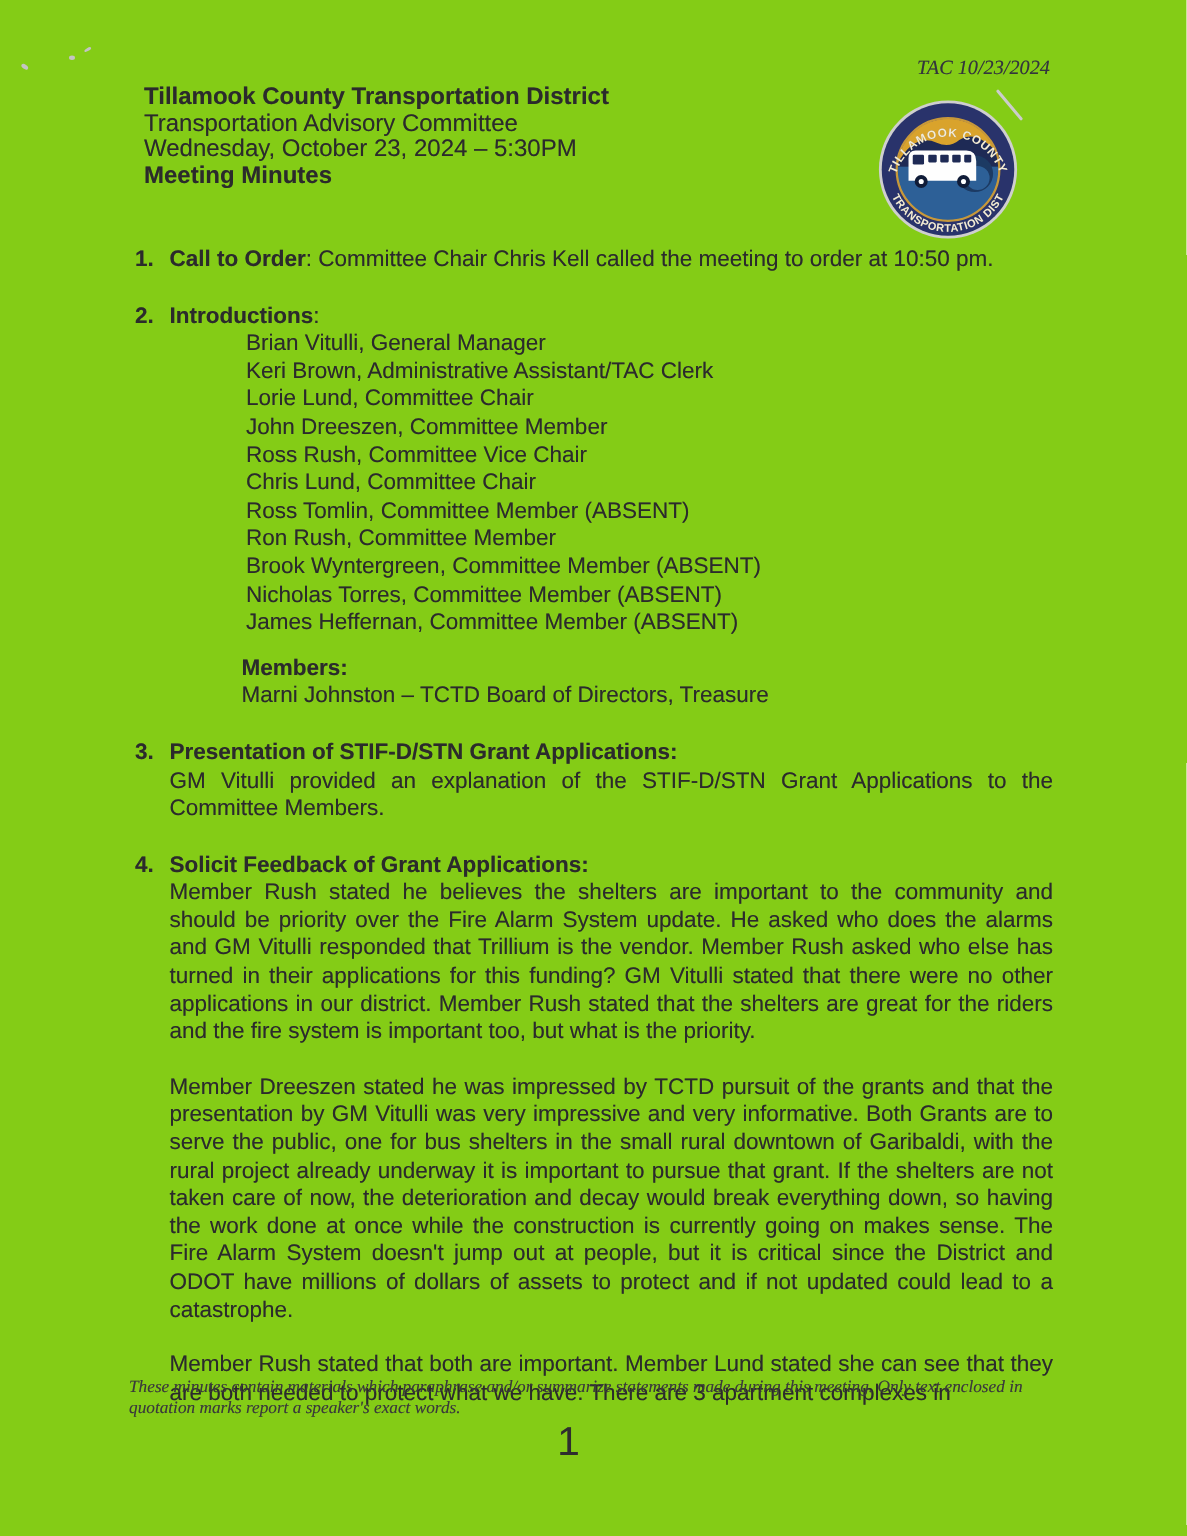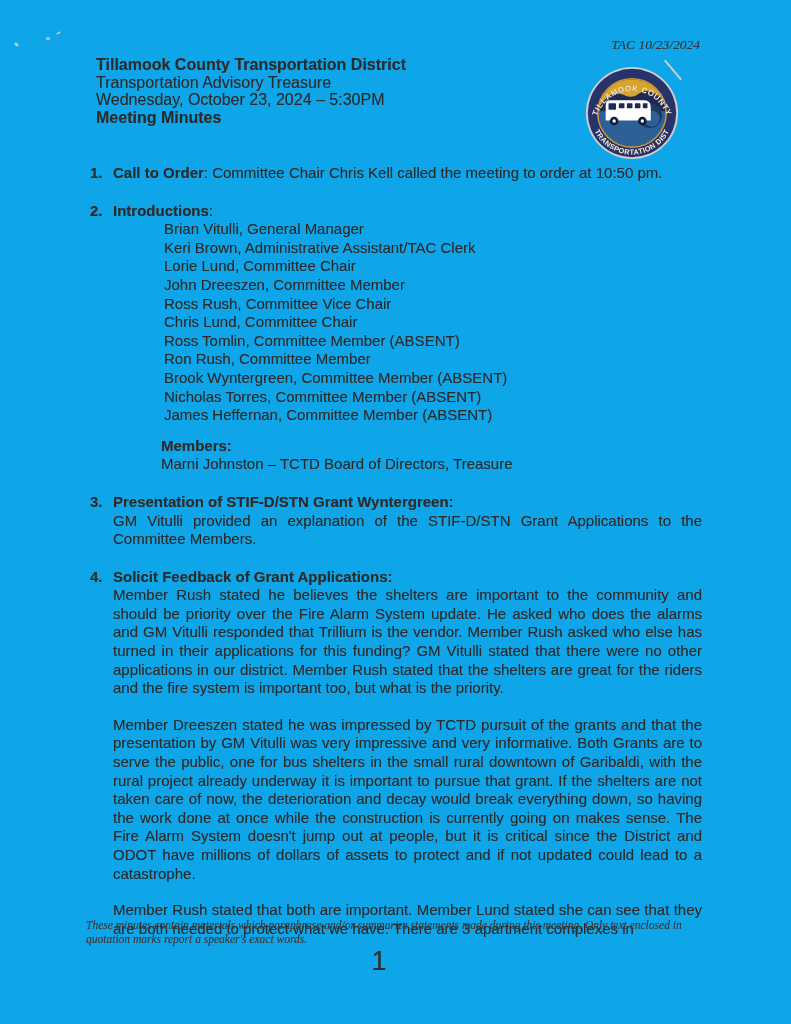--- a/index.html
+++ b/index.html
@@ -1,19 +1,19 @@
 <!DOCTYPE html>
 <html><head>
 <meta charset="utf-8">
 <style>
   * { margin:0; padding:0; box-sizing:border-box; }
   html,body { background:#ffffff; }
   .page {
     position:relative; width:791px; height:1024px;
-    background:#0ea5e9; overflow:hidden;
+    background:#84cc16; overflow:hidden;
     font-family:"Liberation Sans", sans-serif;
     color:#2b2b2b;
     text-shadow:0 0 .4px rgba(70,70,70,.55);
   }
   .bold { font-weight:bold; }
 
   
   .artifact { position:absolute; background:#c4c4c4; border-radius:50%; }
   .a1 { left:14px; top:43px; width:5px; height:3px; transform:rotate(35deg); }
   .a2 { left:46px; top:37px; width:4px; height:3px; }
@@ -60,21 +60,21 @@
 
   <div class="artifact a1"></div>
   <div class="artifact a2"></div>
   <div class="artifact a3"></div>
   <div class="a-line"></div>
 
   <div class="doc-ref">TAC 10/23/2024</div>
 
   <div class="header-block">
     <div class="bold">Tillamook County Transportation District</div>
-    <div>Transportation Advisory Treasure</div>
+    <div>Transportation Advisory Committee</div>
     <div>Wednesday, October 23, 2024 – 5:30PM</div>
     <div class="bold">Meeting Minutes</div>
   </div>
 
   <svg class="logo" viewBox="0 0 100 100">
     <defs>
       <path id="arcTop" d="M 11.8,57.8 A 39,39 0 0 1 88.2,57.8"></path>
       <path id="arcBottom" d="M 6.6,57.5 A 44,44 0 0 0 93.4,57.5"></path>
       <clipPath id="innerClip">
           <circle cx="50" cy="50" r="36"></circle>
@@ -139,21 +139,21 @@
         <div class="guests">
           <div class="bold">Members:</div>
           <div>Marni Johnston – TCTD Board of Directors, Treasure</div>
         </div>
       </div>
     </div>
 
     <div class="section">
       <div class="section-num">3.</div>
       <div class="section-body">
-        <div class="bold">Presentation of STIF-D/STN Grant Wyntergreen:</div>
+        <div class="bold">Presentation of STIF-D/STN Grant Applications:</div>
         <div class="para">GM Vitulli provided an explanation of the STIF-D/STN Grant Applications to the Committee Members.</div>
       </div>
     </div>
 
     <div class="section">
       <div class="section-num">4.</div>
       <div class="section-body">
         <div class="bold">Solicit Feedback of Grant Applications:</div>
         <div class="para">Member Rush stated he believes the shelters are important to the community and should be priority over the Fire Alarm System update. He asked who does the alarms and GM Vitulli responded that Trillium is the vendor. Member Rush asked who else has turned in their applications for this funding? GM Vitulli stated that there were no other applications in our district. Member Rush stated that the shelters are great for the riders and the fire system is important too, but what is the priority.</div>
         <div class="para">Member Dreeszen stated he was impressed by TCTD pursuit of the grants and that the presentation by GM Vitulli was very impressive and very informative. Both Grants are to serve the public, one for bus shelters in the small rural downtown of Garibaldi, with the rural project already underway it is important to pursue that grant. If the shelters are not taken care of now, the deterioration and decay would break everything down, so having the work done at once while the construction is currently going on makes sense. The Fire Alarm System doesn't jump out at people, but it is critical since the District and ODOT have millions of dollars of assets to protect and if not updated could lead to a catastrophe.</div>

